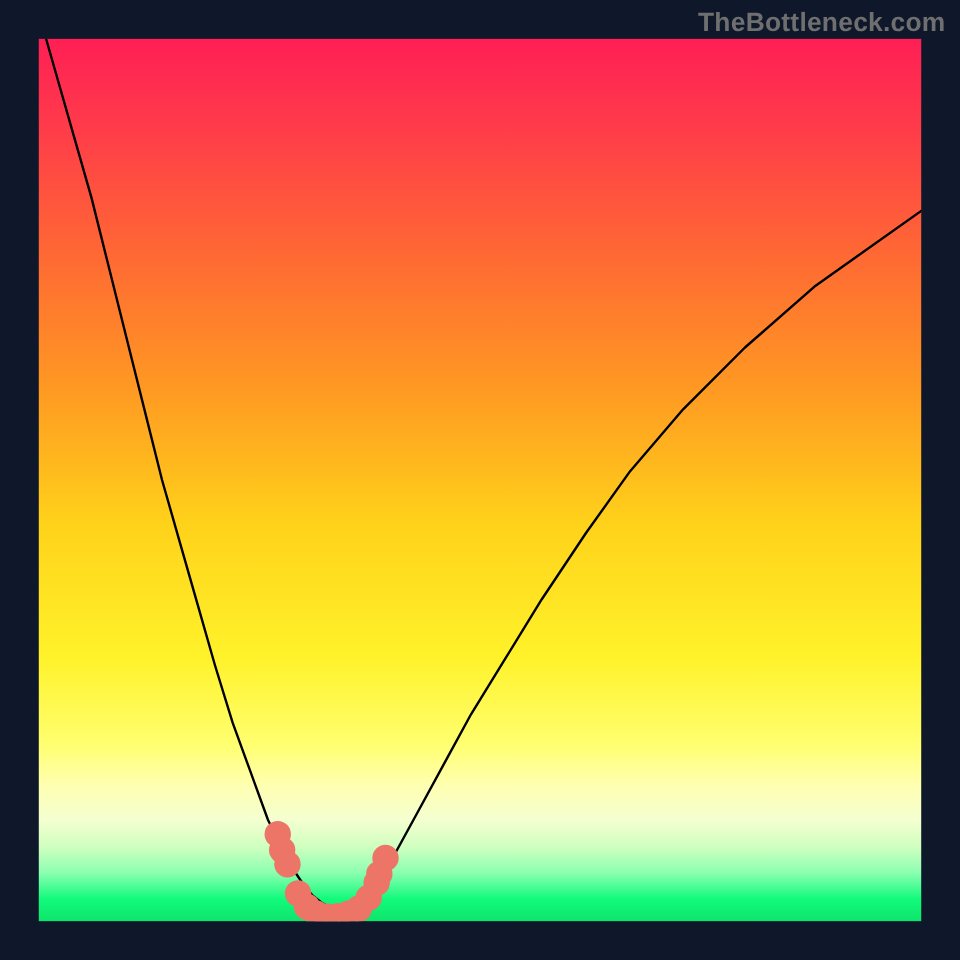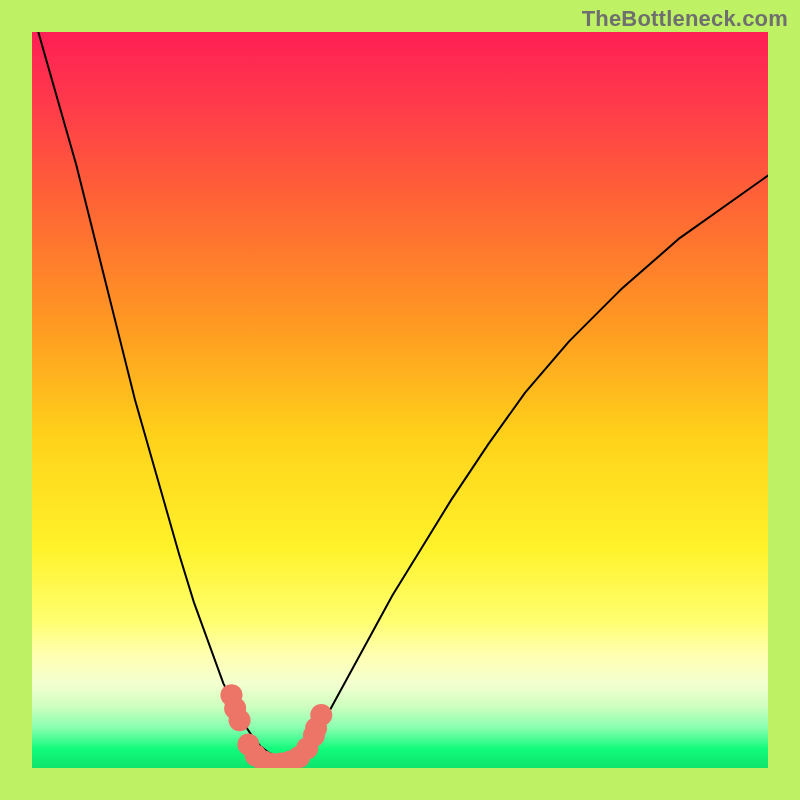--- a/index.html
+++ b/index.html
@@ -7,21 +7,21 @@
     padding: 0;
     width: 800px;
     height: 800px;
     background: #000;
     overflow: hidden;
     font-family: Arial, Helvetica, sans-serif;
   }
   .frame {
     position: absolute;
     inset: 0;
-    background: #bef264;
+    background: #0f172a;
   }
   .plot {
     position: absolute;
     left: 32px;
     top: 32px;
     width: 736px;
     height: 736px;
     overflow: hidden;
   }
   .watermark {

